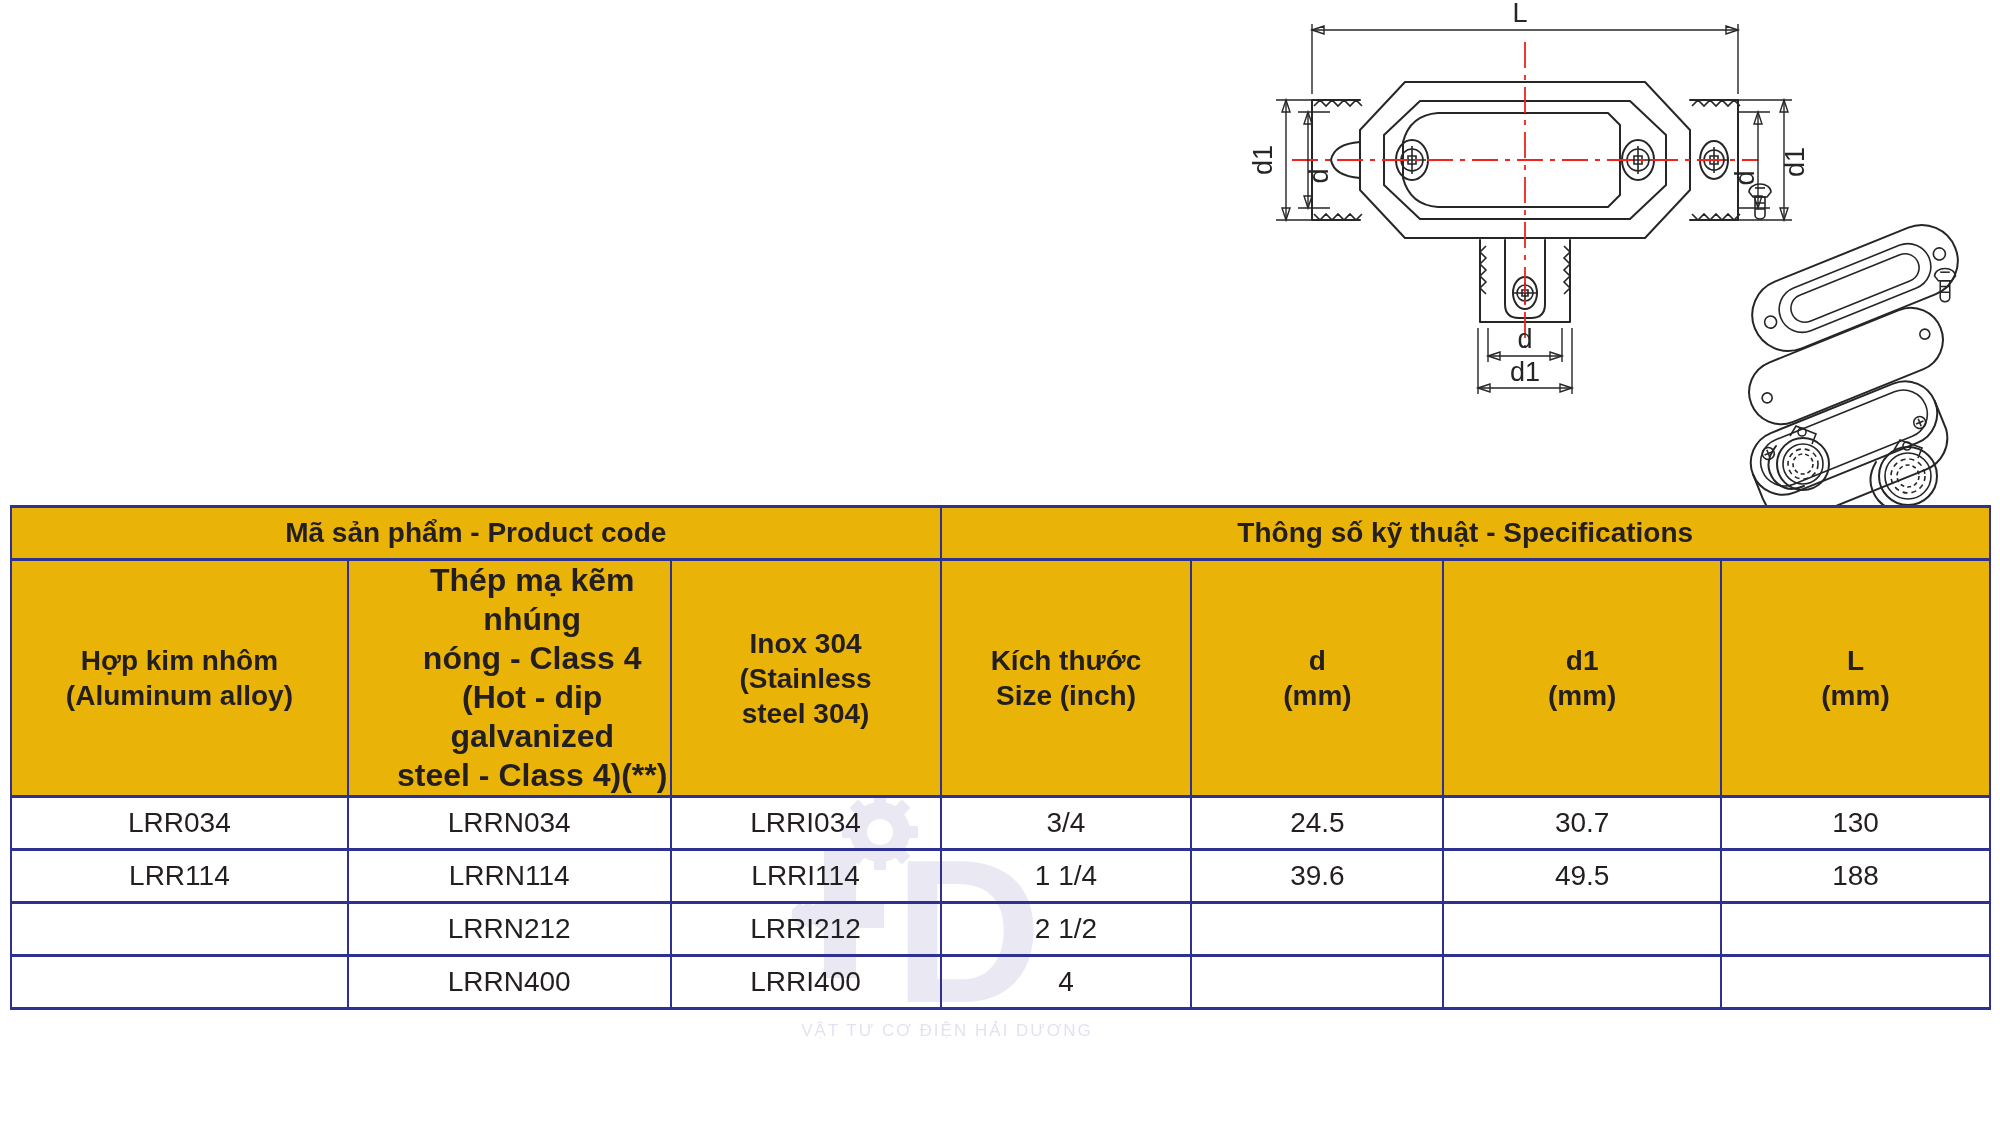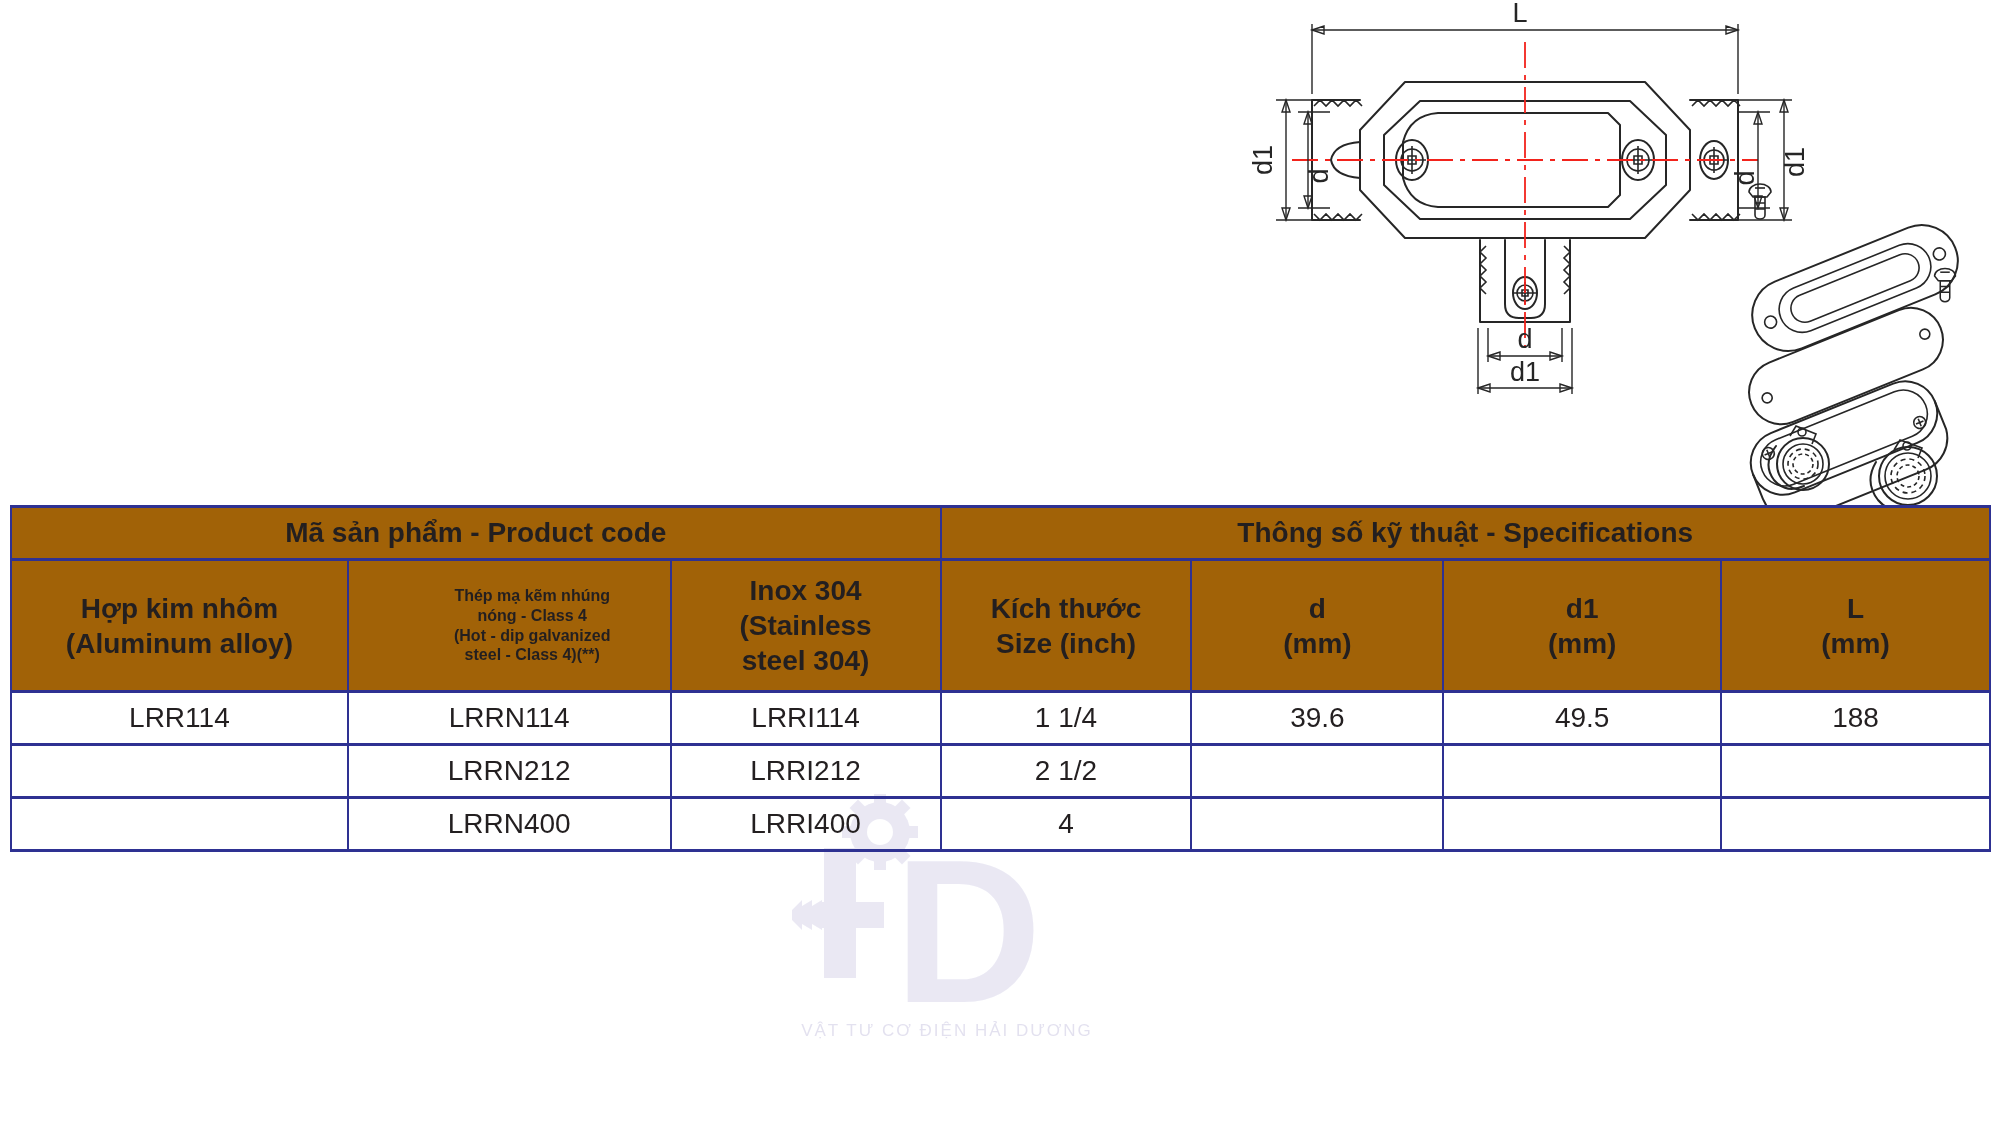--- a/index.html
+++ b/index.html
@@ -20,24 +20,24 @@
   .wm-shape{fill:#d6d3e9;}
   .wm-txt{font-family:"Liberation Sans","DejaVu Sans",sans-serif;font-size:17px;letter-spacing:2px;fill:#c8c4e0;}
   .wm-D{font-family:"Liberation Sans","DejaVu Sans",sans-serif;font-weight:bold;font-size:205px;fill:#d6d3e9;}
 
   
   #spec-table-wrap{position:absolute;left:10px;top:505px;width:1981px;z-index:2;}
   table{border-collapse:collapse;width:100%;table-layout:fixed;background:transparent;}
   td,th{border-left:2px solid #2e3192;border-right:2px solid #2e3192;
         border-top:3px solid #2e3192;border-bottom:3px solid #2e3192;
         text-align:center;vertical-align:middle;padding:0;background:transparent;}
-  thead th{background:#a16207;font-weight:bold;}
+  thead th{background:#eab308;font-weight:bold;}
   .grp{height:50px;font-size:28px;}
   .colhead{height:129px;font-size:28px;line-height:1.25;white-space:pre-line;}
-  .colhead.small{font-size:16px;line-height:1.22;padding-left:46px;}
+  .colhead.small{font-size:32px;line-height:1.22;padding-left:46px;}
   tbody td{height:50px;font-size:28px;font-weight:normal;white-space:pre;}
 </style>
 </head>
 <body>
 
 <div id="page">
 
   <div id="drawing">
     <svg viewBox="0 0 1040 510" width="1040" height="510">
 
@@ -248,20 +248,29 @@
           <th class="colhead">d
 (mm)</th>
           <th class="colhead">d1
 (mm)</th>
           <th class="colhead">L
 (mm)</th>
         </tr>
       </thead>
       <tbody>
         <tr>
+          <td>LRR034</td>
+          <td>LRRN034</td>
+          <td>LRRI034</td>
+          <td>3/4</td>
+          <td>24.5</td>
+          <td>30.7</td>
+          <td>130</td>
+        </tr>
+        <tr>
           <td>LRR114</td>
           <td>LRRN114</td>
           <td>LRRI114</td>
           <td>1 1/4</td>
           <td>39.6</td>
           <td>49.5</td>
           <td>188</td>
         </tr>
         <tr>
           <td></td>

